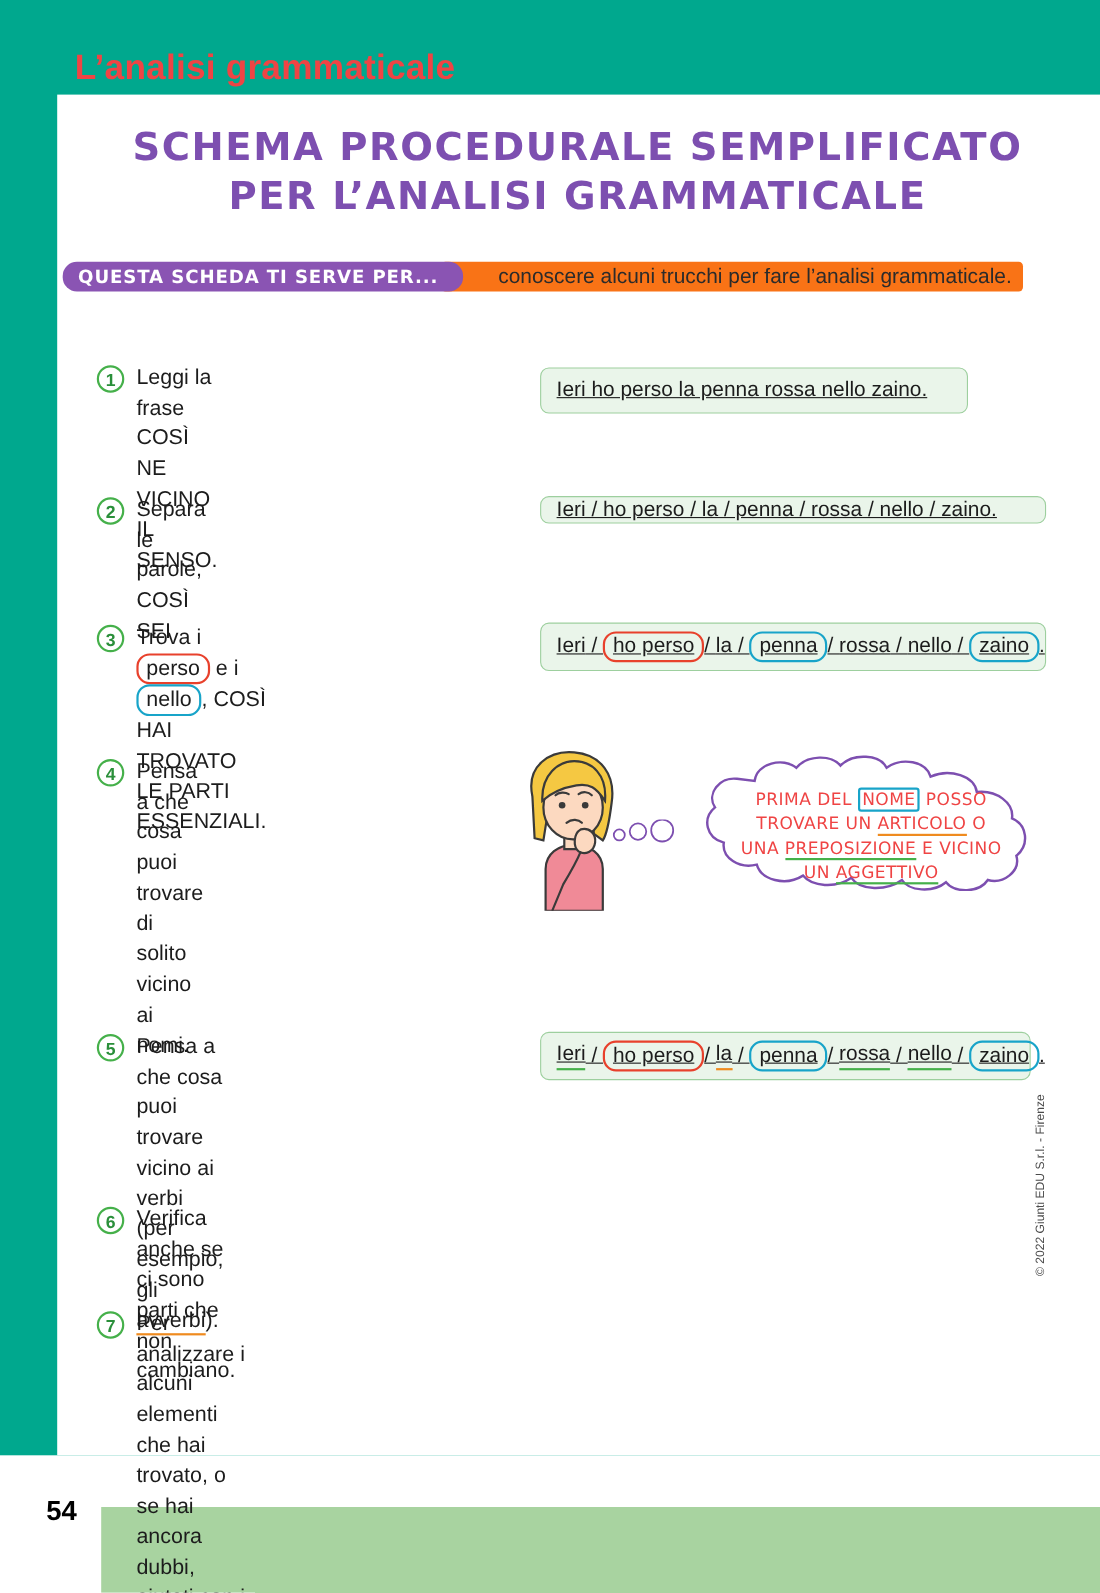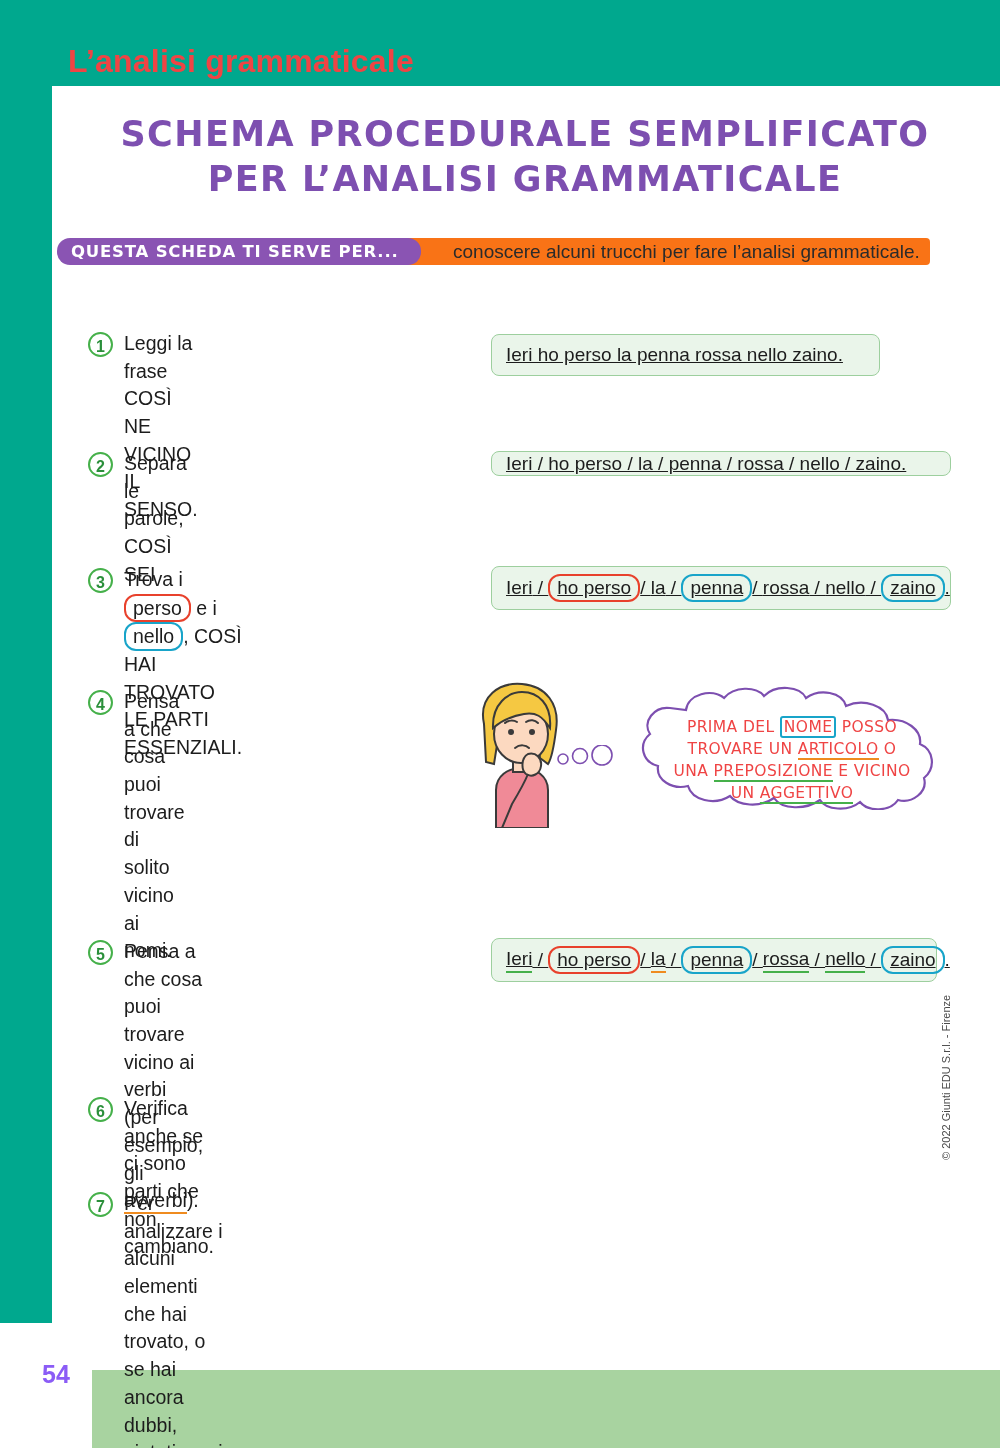--- a/index.html
+++ b/index.html
@@ -52,21 +52,21 @@
     font-weight: bold;
     color: #ef4444;
     letter-spacing: 0.2px;
   }
   .page-number {
     position: absolute;
     left: 42px;
     top: 1360px;
     font-size: 25px;
     font-weight: bold;
-    color: #8b5cf6;
+    color: #000000;
   }
   .copyright {
     position: absolute;
     left: 940px;
     top: 1160px;
     width: 200px;
     font-size: 11px;
     color: #4a4a4a;
     transform: rotate(-90deg);
     transform-origin: 0 0;

